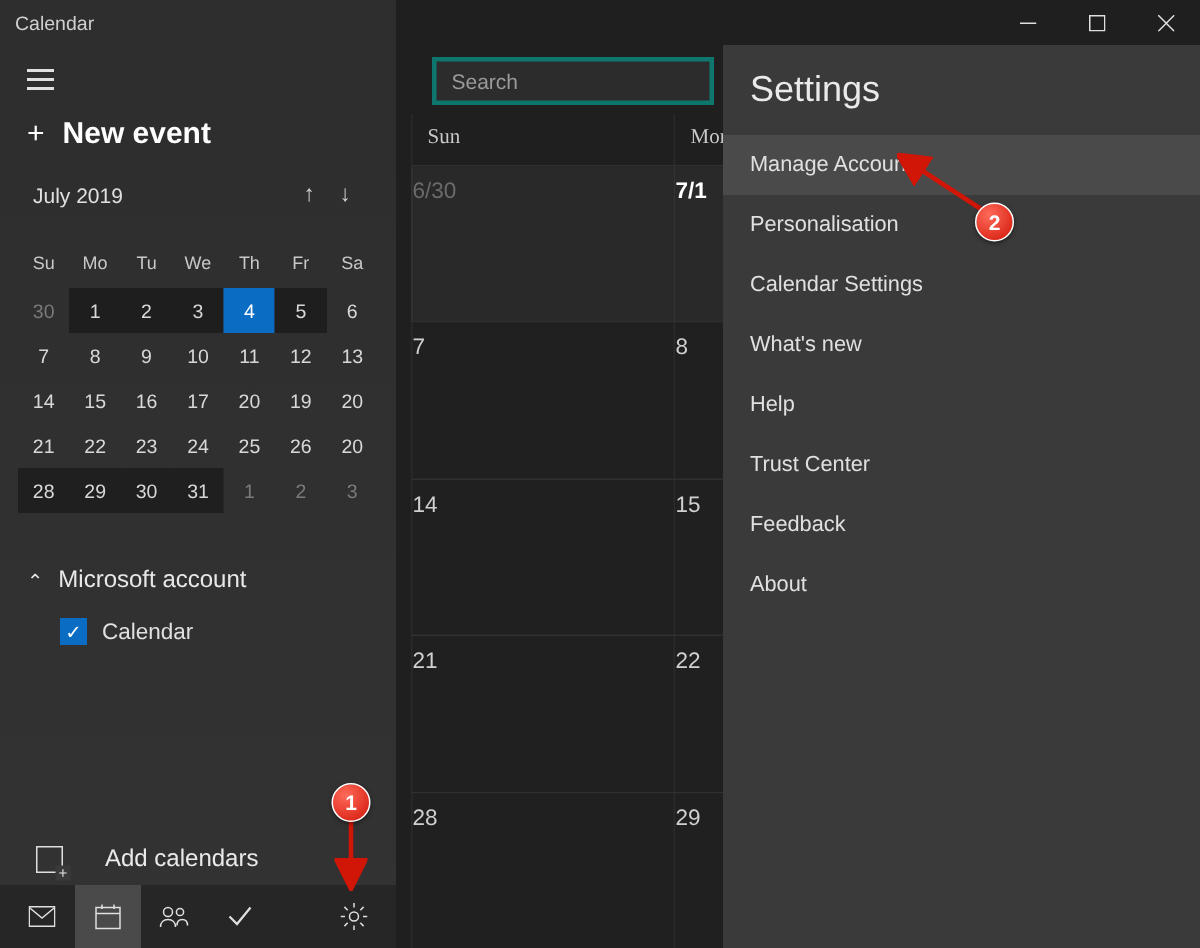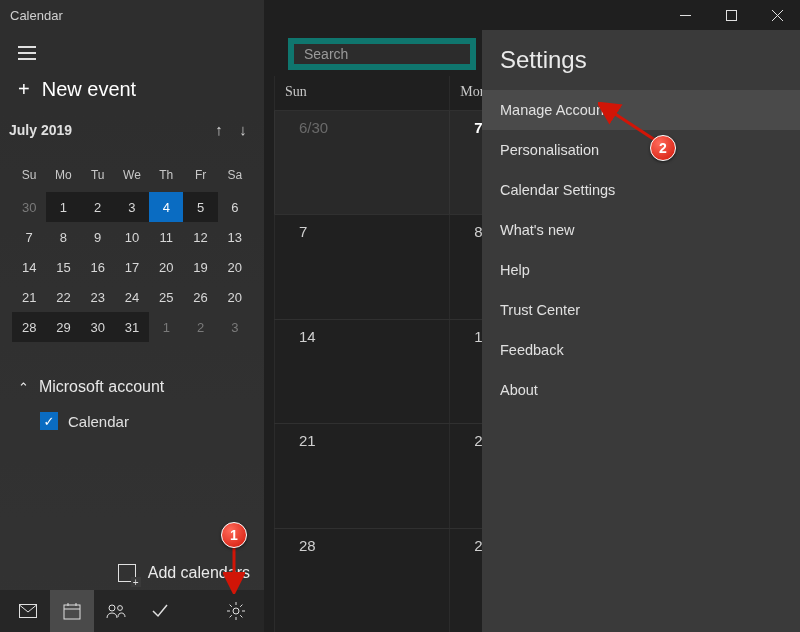--- a/index.html
+++ b/index.html
@@ -59,26 +59,25 @@
   .hamburger-icon div { height: 2px; background: #e0e0e0; }
   .new-event {
     display: flex; align-items: center;
     padding: 6px 18px 12px;
     gap: 12px;
   }
   .new-event .plus {
     font-size: 20px; font-weight: 300; color: #fff;
   }
   .new-event .label {
-    font-size: 20px; font-weight: 400; color: #fff; text-align: center;
+    font-size: 20px; font-weight: 700; color: #fff; text-align: center;
   }
   .month-header {
     display: flex; align-items: center;
-    padding: 8px 9px 8px;
-    font-weight: bold;
+    padding: 8px 22px 8px;
   }
   .month-header .month-label { flex: 1; font-size: 14px; color: #e0e0e0; }
   .month-header .arrow {
     width: 24px; text-align: center; color: #d0d0d0; font-size: 15px;
   }
   .mini-cal {
     padding: 0 12px;
   }
   .mini-cal table {
     width: 100%;
@@ -118,22 +117,22 @@
     width: 18px; height: 18px;
     background: #0a6cc2;
     display: flex; align-items: center; justify-content: center;
     color: #fff; font-size: 13px;
   }
   .add-calendars {
     position: absolute;
     bottom: 42px;
     left: 10px; right: 0;
     padding: 8px 14px;
-    display: flex; align-items: center; gap: 12px;
-    font-size: 16px; color: #eaeaea; justify-content: flex-end;
+    display: flex; align-items: center; gap: 28px;
+    font-size: 16px; color: #eaeaea;
   }
   .add-calendars .ic {
     width: 18px; height: 18px;
     border: 1.5px solid #e0e0e0;
     position: relative;
   }
   .add-calendars .ic::after {
     content: "+";
     position: absolute; right: -6px; bottom: -6px;
     width: 10px; height: 10px;
@@ -163,21 +162,21 @@
     flex: 1;
     position: relative;
     background: #1f1f1f;
     padding-top: 30px;
   }
   .search-box {
     position: absolute;
     top: 38px; left: 24px;
     width: 188px; height: 32px;
     background: #2c2c2c;
-    border: 6px solid #0f766e;
+    border: 3px solid #0f766e;
     display: flex; align-items: center;
     padding: 0 10px;
     color: #9a9a9a;
   }
   .search-box input {
     background: transparent; border: none; outline: none;
     color: #d0d0d0; width: 100%; font-size: 14px;
   }
   .search-box input::placeholder { color: #9a9a9a; }
   .grid {
@@ -201,21 +200,21 @@
     height: calc(100% - 34px);
   }
   .grid-row {
     flex: 1;
     display: flex;
     border-top: 1px solid rgba(255,255,255,0.08);
   }
   .grid-row .cell {
     flex: 1;
     border-left: 1px solid rgba(255,255,255,0.05);
-    padding: 8px 24px;
+    padding: 8px 0;
     color: #d0d0d0;
     font-size: 15px;
     background: #202020;
   }
   .grid-row .cell.dim { color: #6a6a6a; background: #242424; }
   .grid-row .cell.first-of-month { color: #fff; font-weight: 600; }
   .grid-row:first-child .cell { background: #292929; }
 
   
   .settings-panel {

